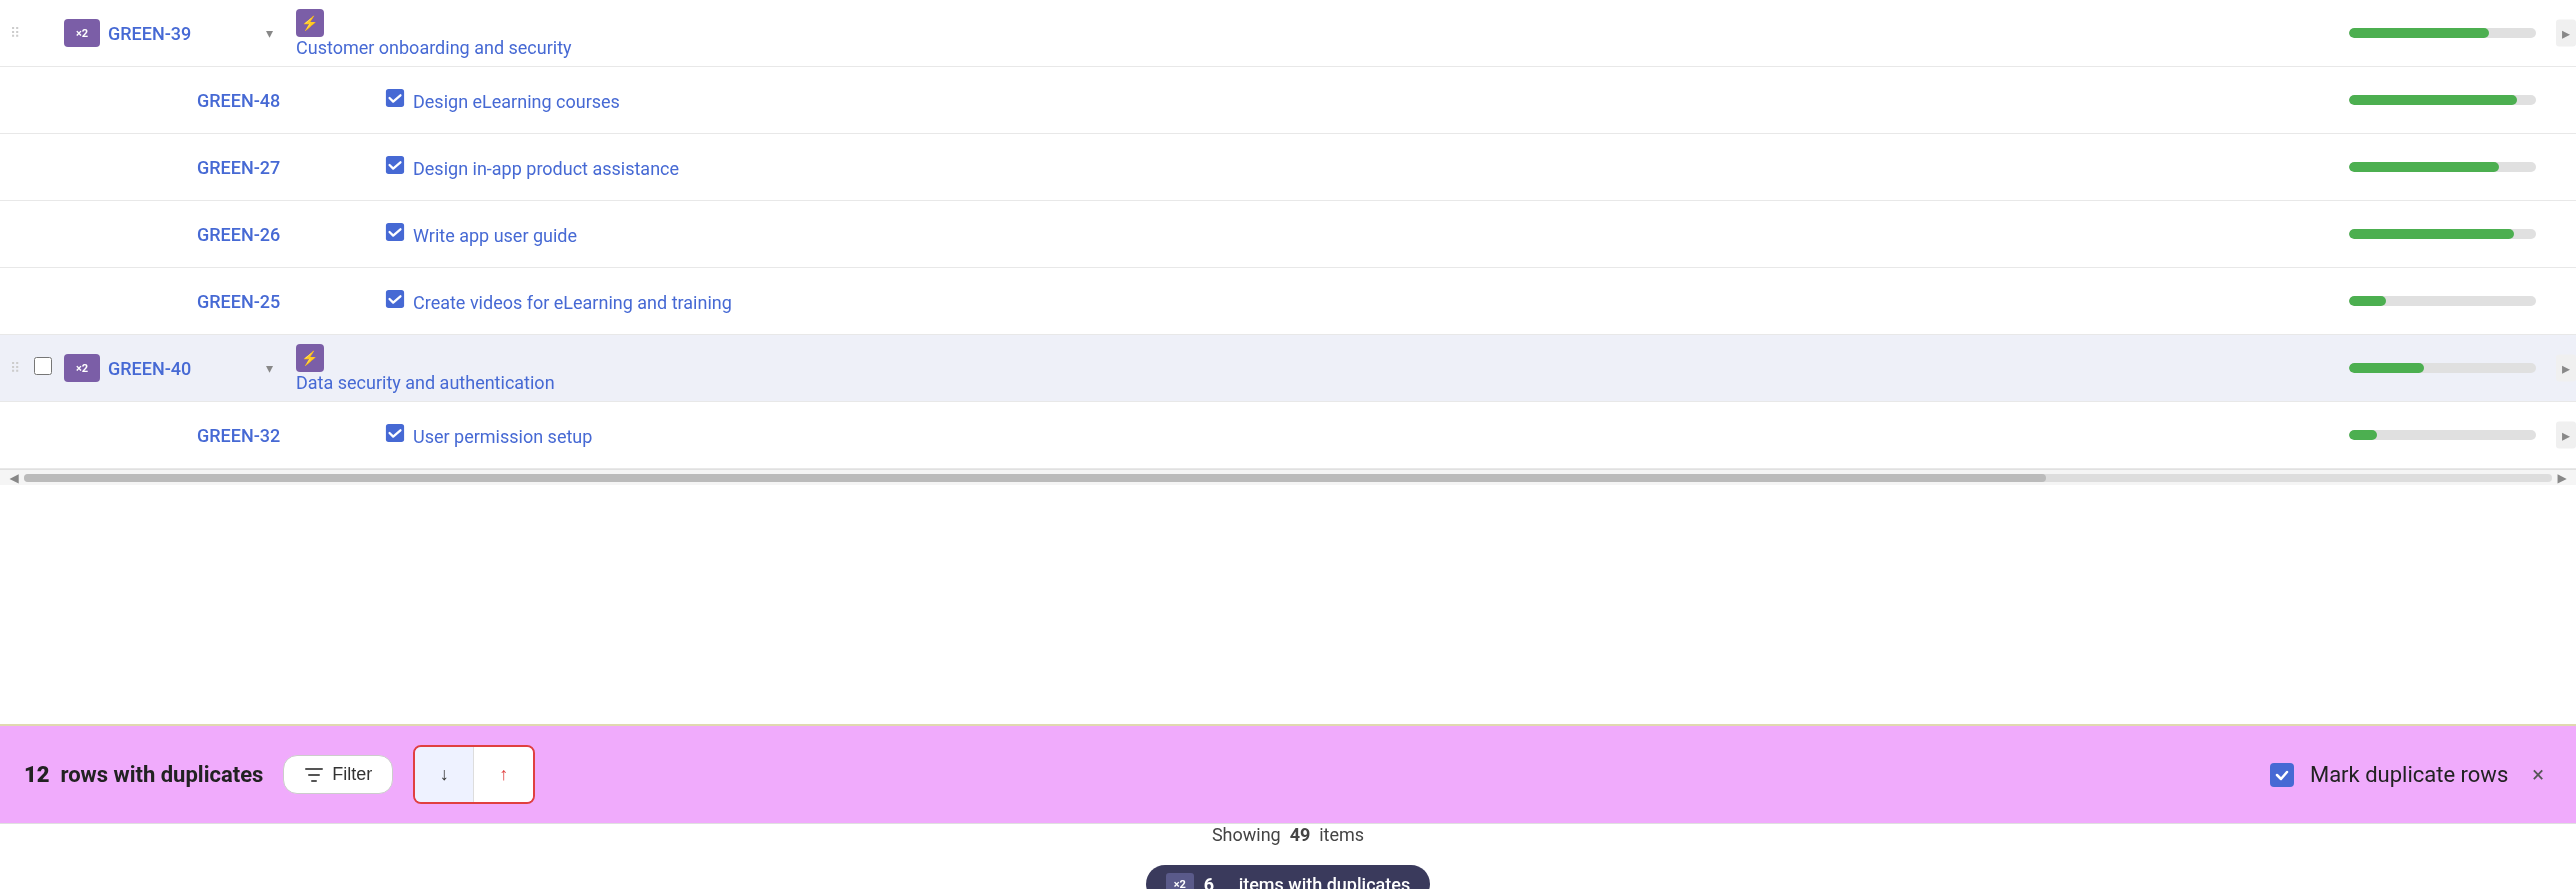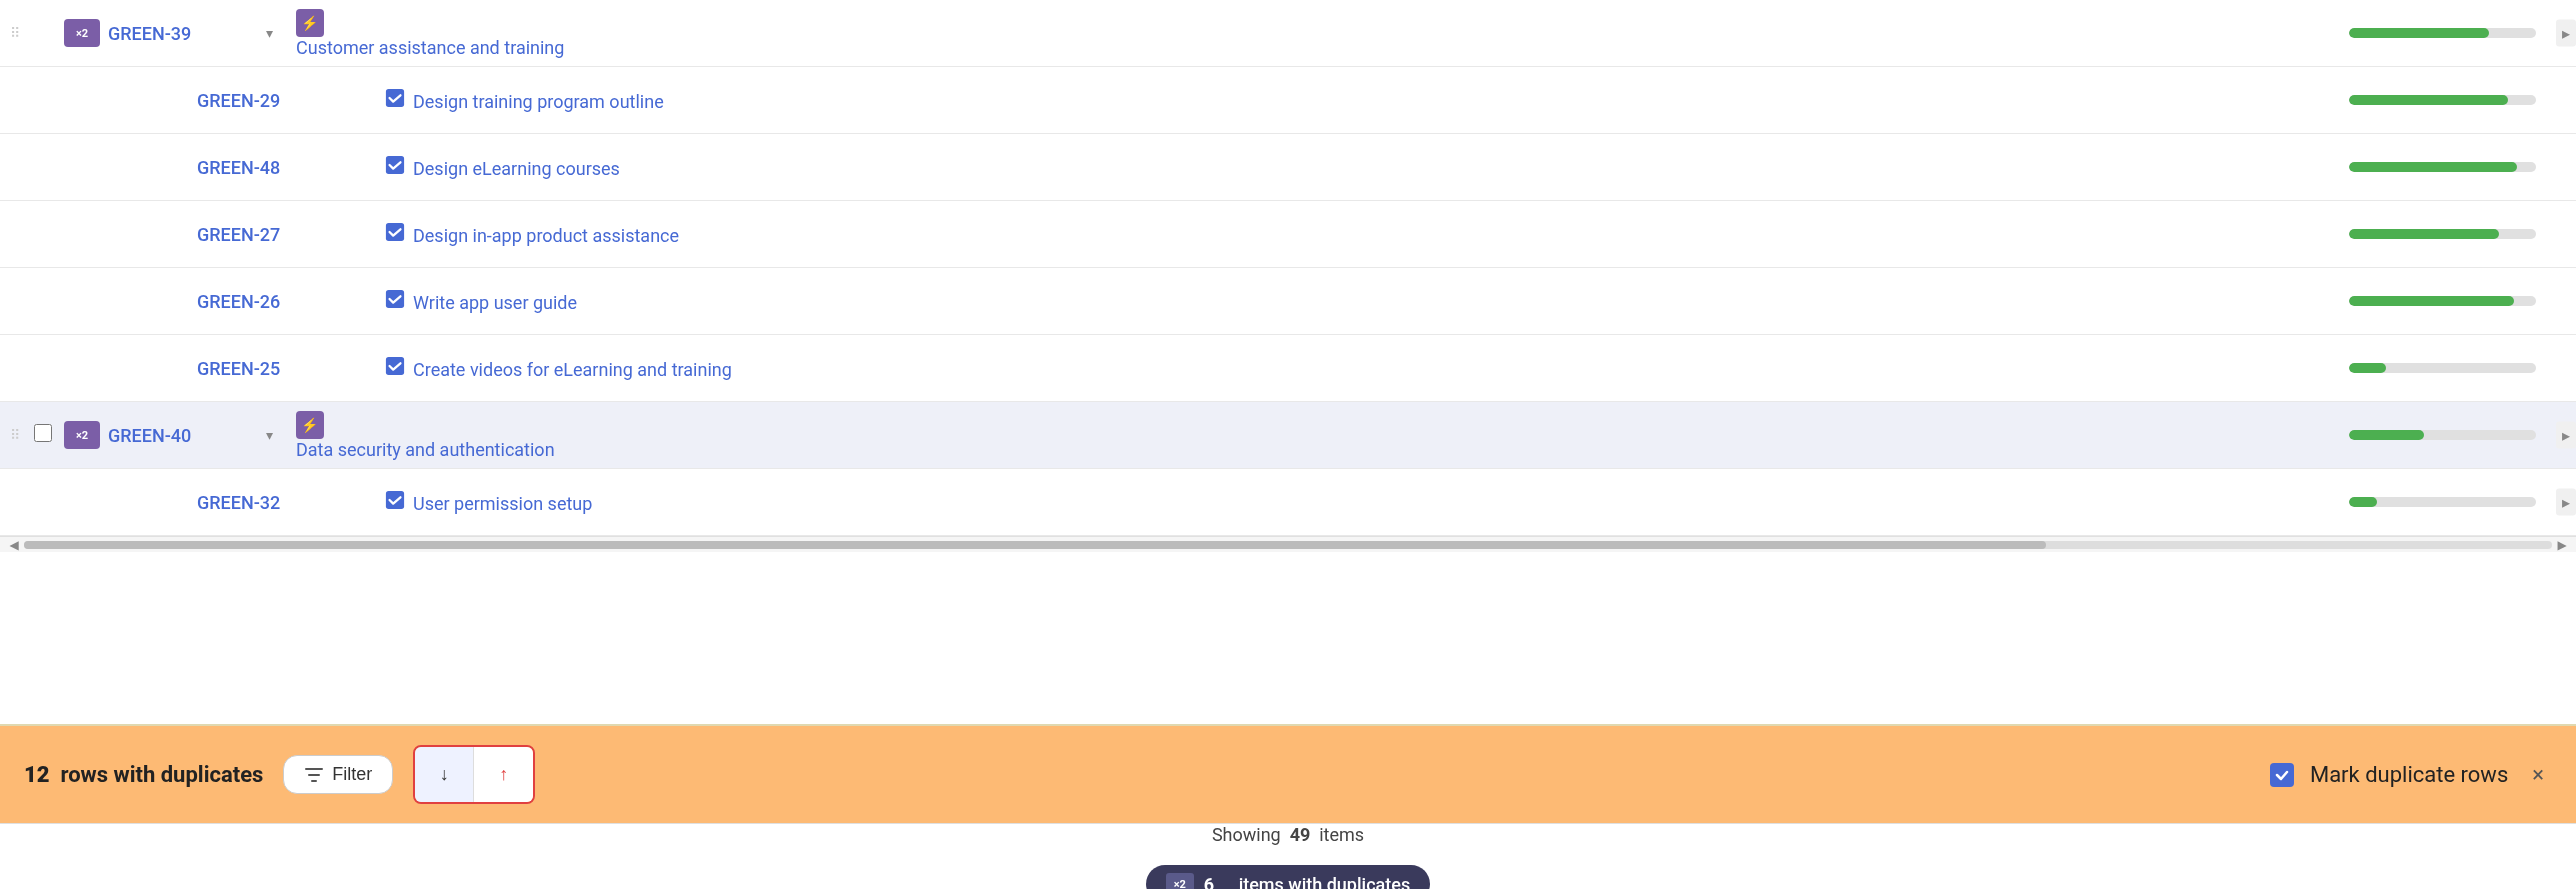--- a/index.html
+++ b/index.html
@@ -210,21 +210,21 @@
       justify-content: center;
       color: #888;
       font-size: 12px;
       cursor: pointer;
       flex-shrink: 0;
     }
 
     
     .bottom-bar {
       height: 99px;
-      background: #fdba74;
+      background: #f0abfc;
       border-top: 2px solid #e0d9b0;
       display: flex;
       align-items: center;
       padding: 0 24px;
       gap: 0;
     }
 
     .bottom-bar-left {
       display: flex;
       align-items: center;
@@ -369,45 +369,27 @@
 <div class="main-content">
   <div class="table-container">
 
     <div id="rows-container">
         <div class="row">
           <div class="row-drag-handle">⠿</div>
           <div class="row-checkbox"></div>
           <div class="duplicate-badge">×2</div>
           <div class="issue-id">GREEN-39</div>
           <div class="expand-arrow">▾</div>
-          <div class="issue-title"><span class="issue-type-icon epic">⚡</span><a href="#">Customer assistance and training</a></div>
+          <div class="issue-title"><span class="issue-type-icon epic">⚡</span><a href="#">Customer onboarding and security</a></div>
           <div class="progress-bar-container">
             <div class="progress-bar-bg">
               <div class="progress-bar-fill" style="width: 75%;"></div>
             </div>
           </div>
           <div class="scroll-arrow-right">▸</div>
-        </div>
-        <div class="row child-row">
-          <div class="row-drag-handle"></div>
-          <div class="row-checkbox"></div>
-          <div class="duplicate-badge-placeholder"></div>
-          <div class="issue-id">GREEN-29</div>
-          <div class="expand-arrow"></div>
-          <div class="issue-title"><span class="task-checkbox-icon">
-              <svg width="22" height="22" viewBox="0 0 22 22">
-                <rect x="1" y="1" width="20" height="20" rx="3" fill="#4669d4"></rect>
-                <path d="M5 11l4 4 8-7" stroke="white" stroke-width="2.5" stroke-linecap="round" stroke-linejoin="round" fill="none"></path>
-              </svg>
-            </span><a href="#">Design training program outline</a></div>
-          <div class="progress-bar-container">
-            <div class="progress-bar-bg">
-              <div class="progress-bar-fill" style="width: 85%;"></div>
-            </div>
-          </div>
         </div>
         <div class="row child-row">
           <div class="row-drag-handle"></div>
           <div class="row-checkbox"></div>
           <div class="duplicate-badge-placeholder"></div>
           <div class="issue-id">GREEN-48</div>
           <div class="expand-arrow"></div>
           <div class="issue-title"><span class="task-checkbox-icon">
               <svg width="22" height="22" viewBox="0 0 22 22">
                 <rect x="1" y="1" width="20" height="20" rx="3" fill="#4669d4"></rect>

